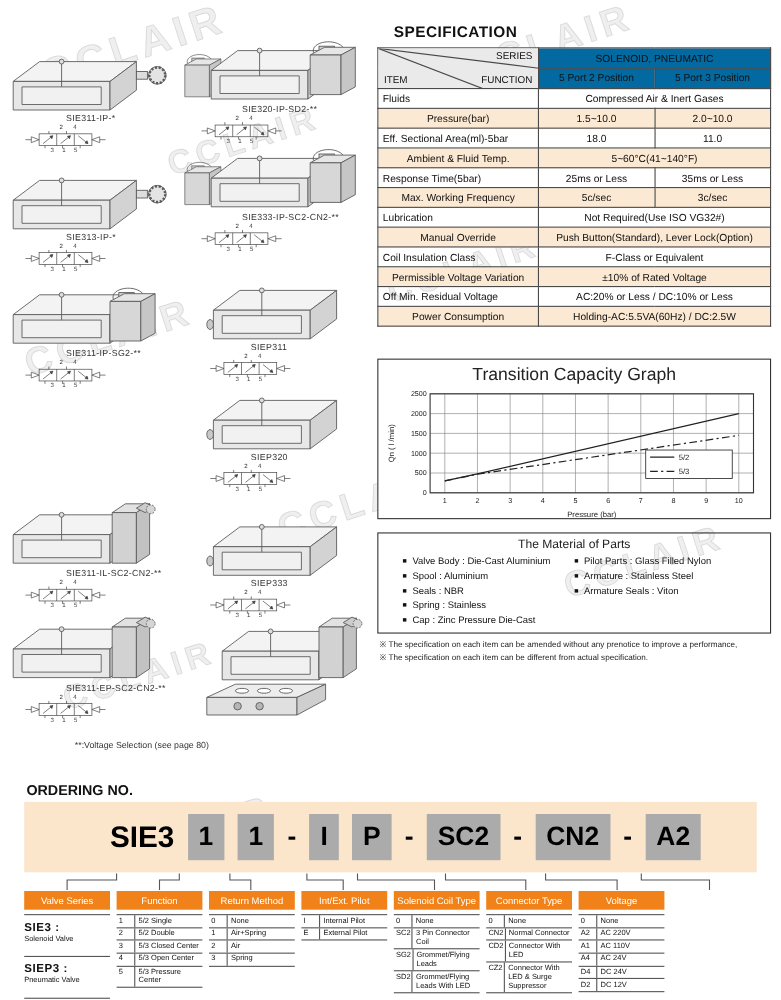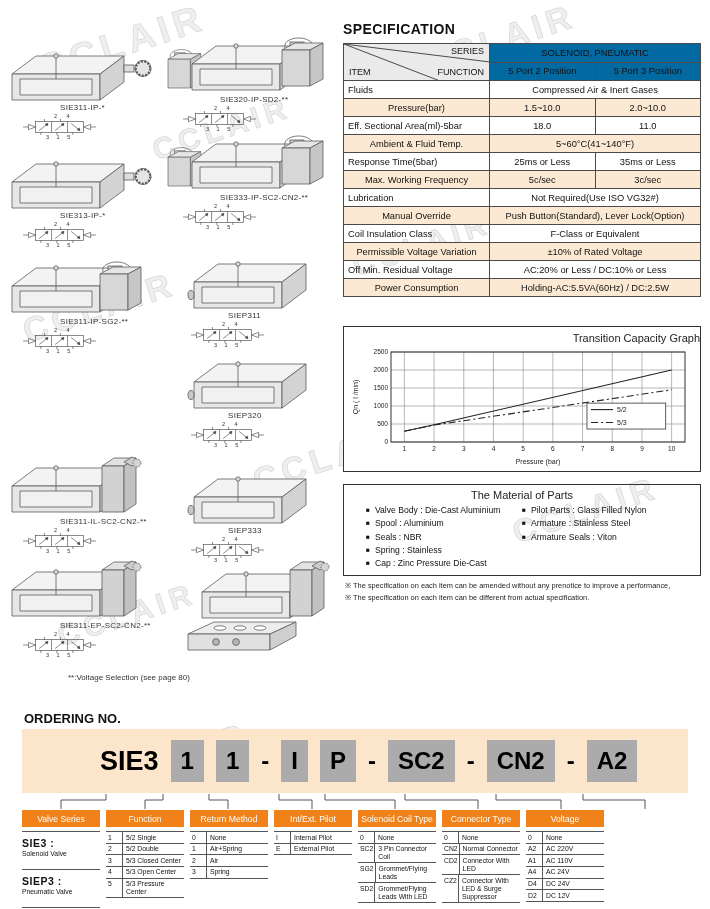--- a/index.html
+++ b/index.html
@@ -15,37 +15,37 @@
   
   .product { position:absolute; }
   .psvg { display:block; }
   .plabel { font-size:8px; color:#333; margin:1px 0 1px 54px; letter-spacing:0.3px; white-space:nowrap; }
   .circuit { margin-left:10px; width:110px; font-size:5.5px; color:#333; }
   .c-top { margin-left:38px; letter-spacing:4px; }
   .c-bot { margin-left:30px; letter-spacing:3px; margin-top:-1px; }
   .circ { display:block; width:96px; height:16px; }
   .pfoot { position:absolute; left:68px; top:673px; font-size:8px; color:#333;text-align:center; }
   
-  .spec-title { position:absolute; left:343px; top:21px; font-size:14px; font-weight:bold; letter-spacing:0.4px; }
+  .spec-title { position:absolute; left:358px; top:21px; font-size:14px; font-weight:bold; letter-spacing:0.4px; }
   #spec-table { position:absolute; left:343px; top:43px; width:358px;
                 border-collapse:collapse; font-size:9.3px; }
   #spec-table th, #spec-table td { border:1px solid #4a4a4a; }
   #spec-table thead th { background:#0369a1; font-weight:normal; font-size:9.3px; height:18px; }
   #spec-table .diag { width:146px; padding:0; position:relative; height:37px; background:#EAEAEA; }
   .diag .dsvg { position:absolute; left:0; top:0; }
   .d-series  { position:absolute; right:5px; top:2px;    font-size:9px; }
   .d-func    { position:absolute; right:5px; bottom:3px; font-size:9px; }
   .d-item    { position:absolute; left:5px;  bottom:3px; font-size:9px; }
   #spec-table td { height:18px; padding:1px 4px; }
   #spec-table td.val { text-align:center; }
   #spec-table tr.shade td { background:#FCE9D3;text-align:center; }
   
   #graph-box { position:absolute; left:343px; top:326px; width:358px; height:146px;
                border:1px solid #333; background:#fff; }
-  #graph-title { text-align:right; font-size:11px; color:#222; margin-top:5px; }
+  #graph-title { text-align:center; font-size:16px; color:#222; margin-top:5px; }
   #chart-svg { display:block; margin:2px auto 0 auto; }
   
   #mat-box { position:absolute; left:343px; top:484px; width:358px; height:92px;
              border:1px solid #333; padding:4px 22px; }
   #mat-title { text-align:center; font-size:11px; color:#222; margin-bottom:3px; }
   .mat-cols { display:flex;justify-content:center; }
   .mat-col { flex:1; }
   .mat-col li { list-style:none; font-size:8.6px; line-height:1.55; white-space:nowrap; }
   .mat-col li::before { content:"■"; font-size:6.5px; margin-right:5px; vertical-align:1px; }
   #notes { position:absolute; left:345px; top:580px; width:360px; font-size:7.4px; line-height:1.6; color:#222; }

